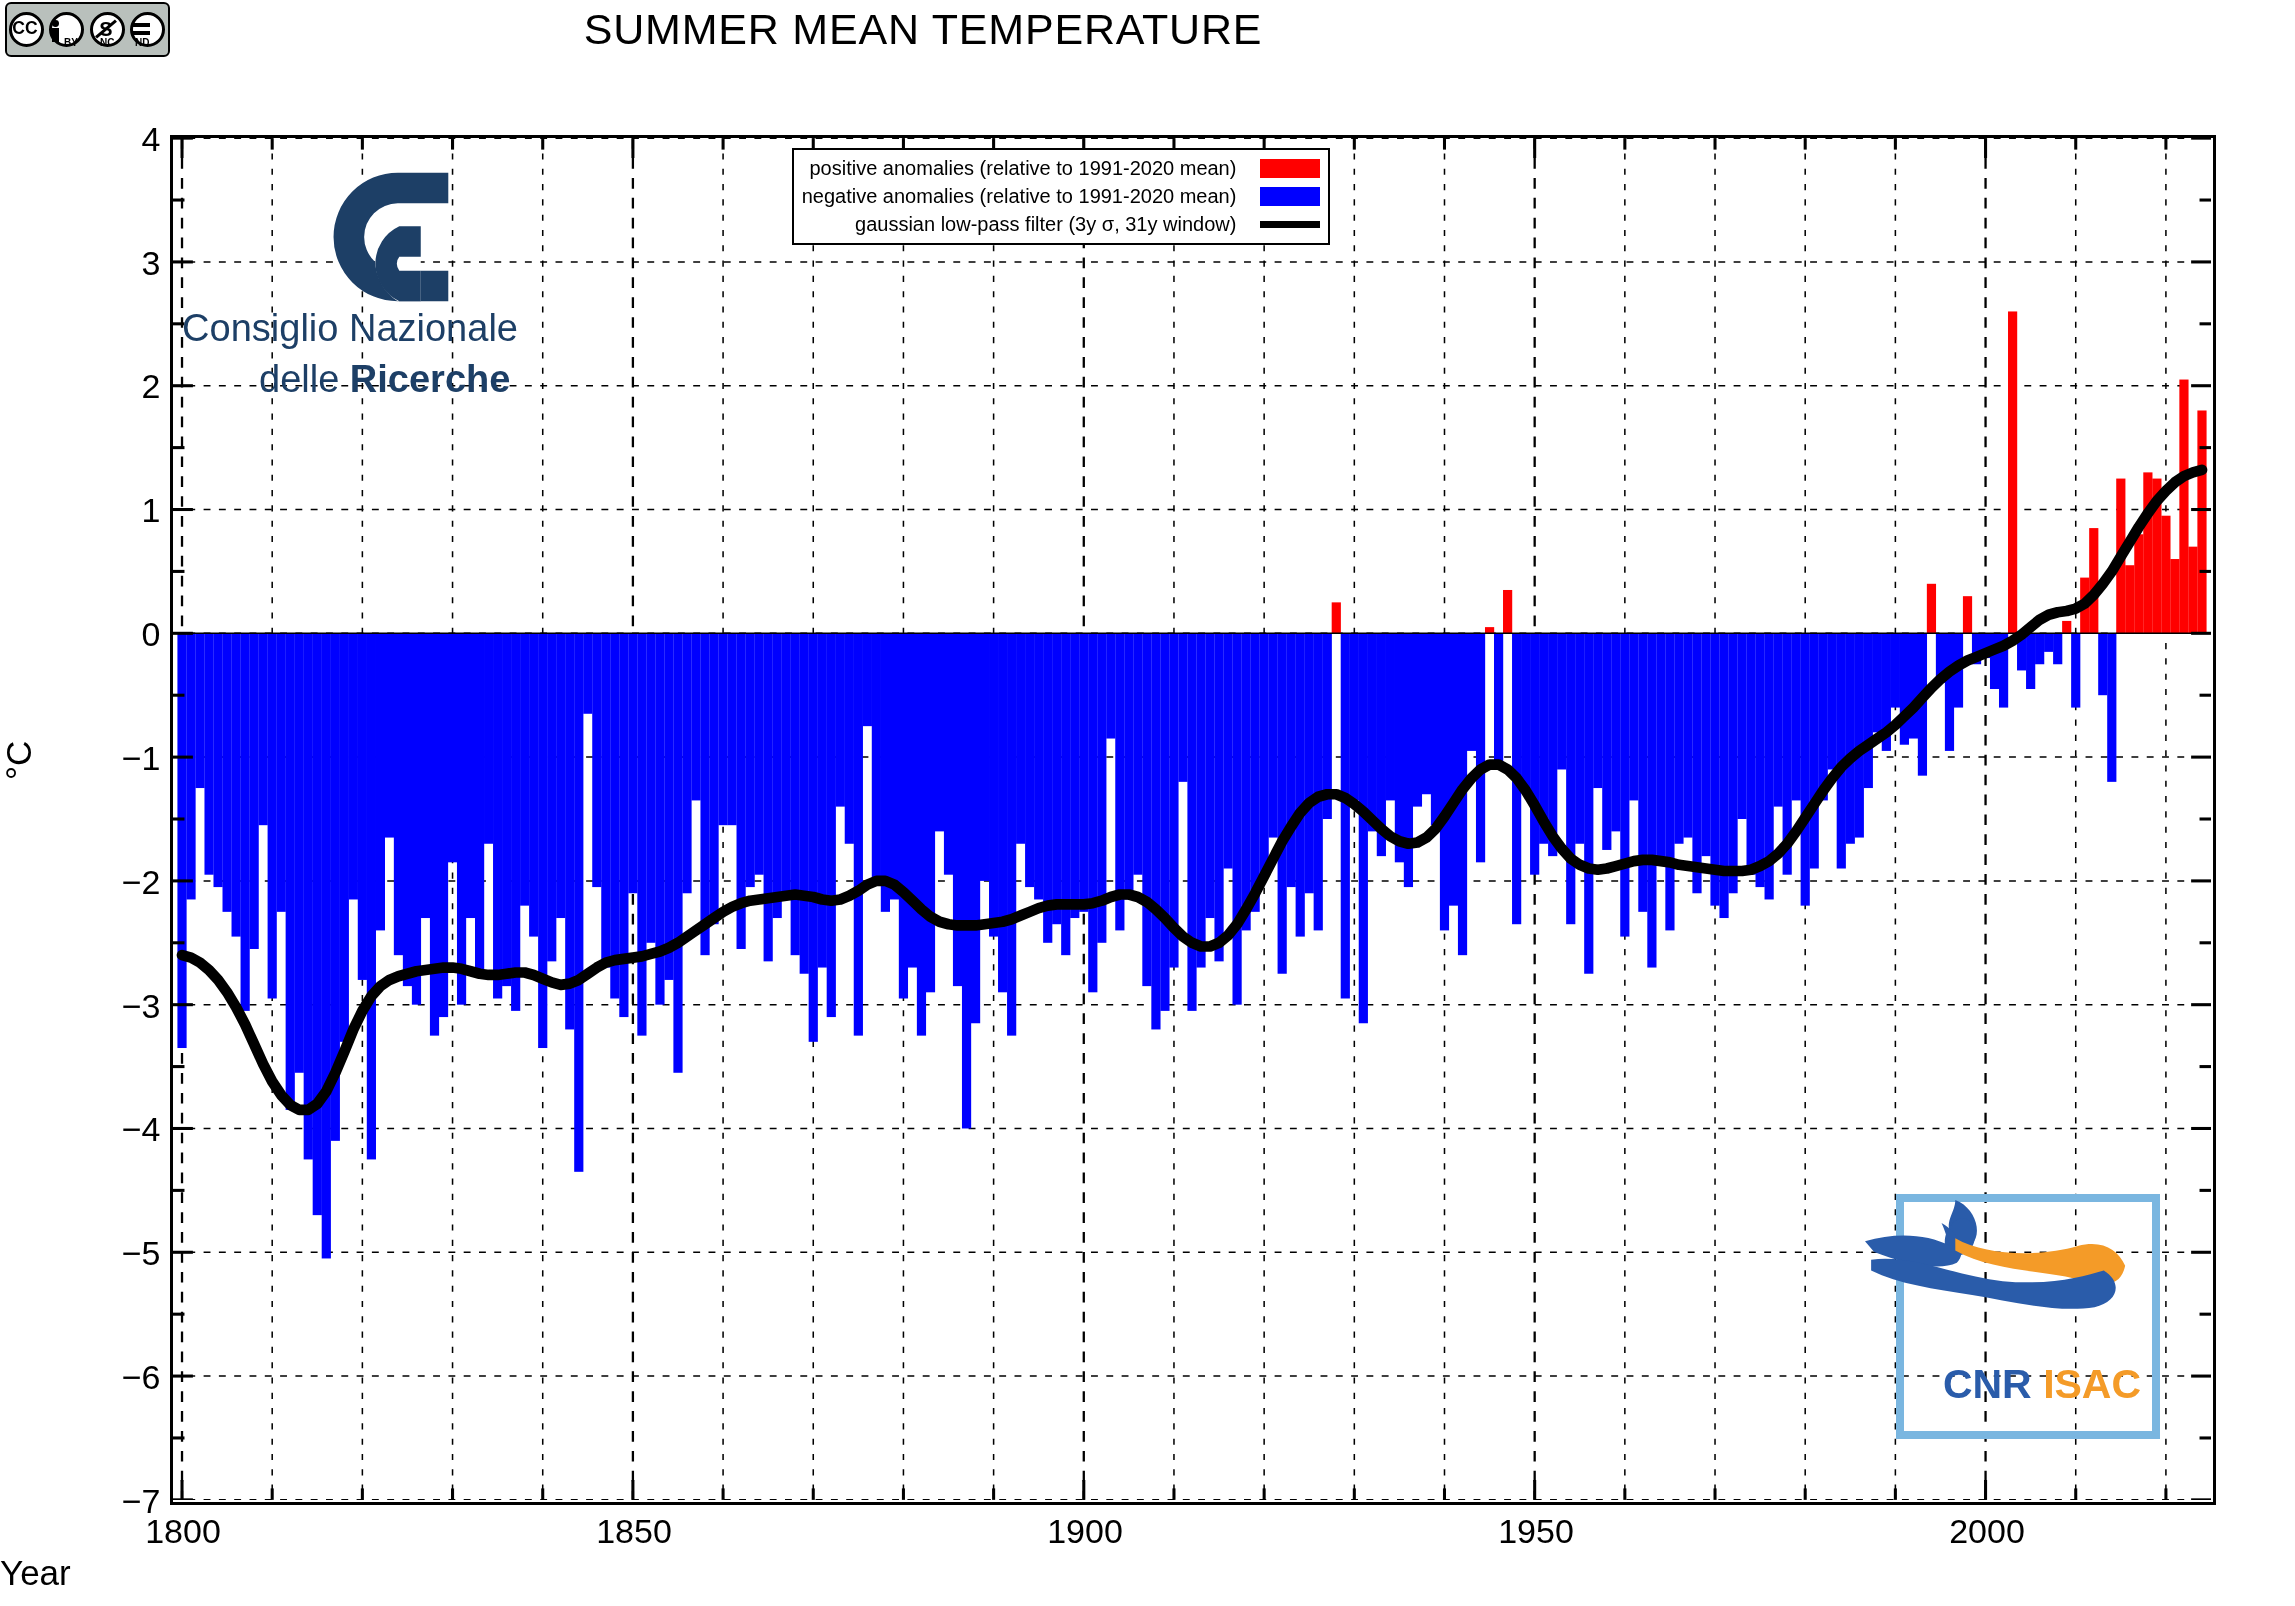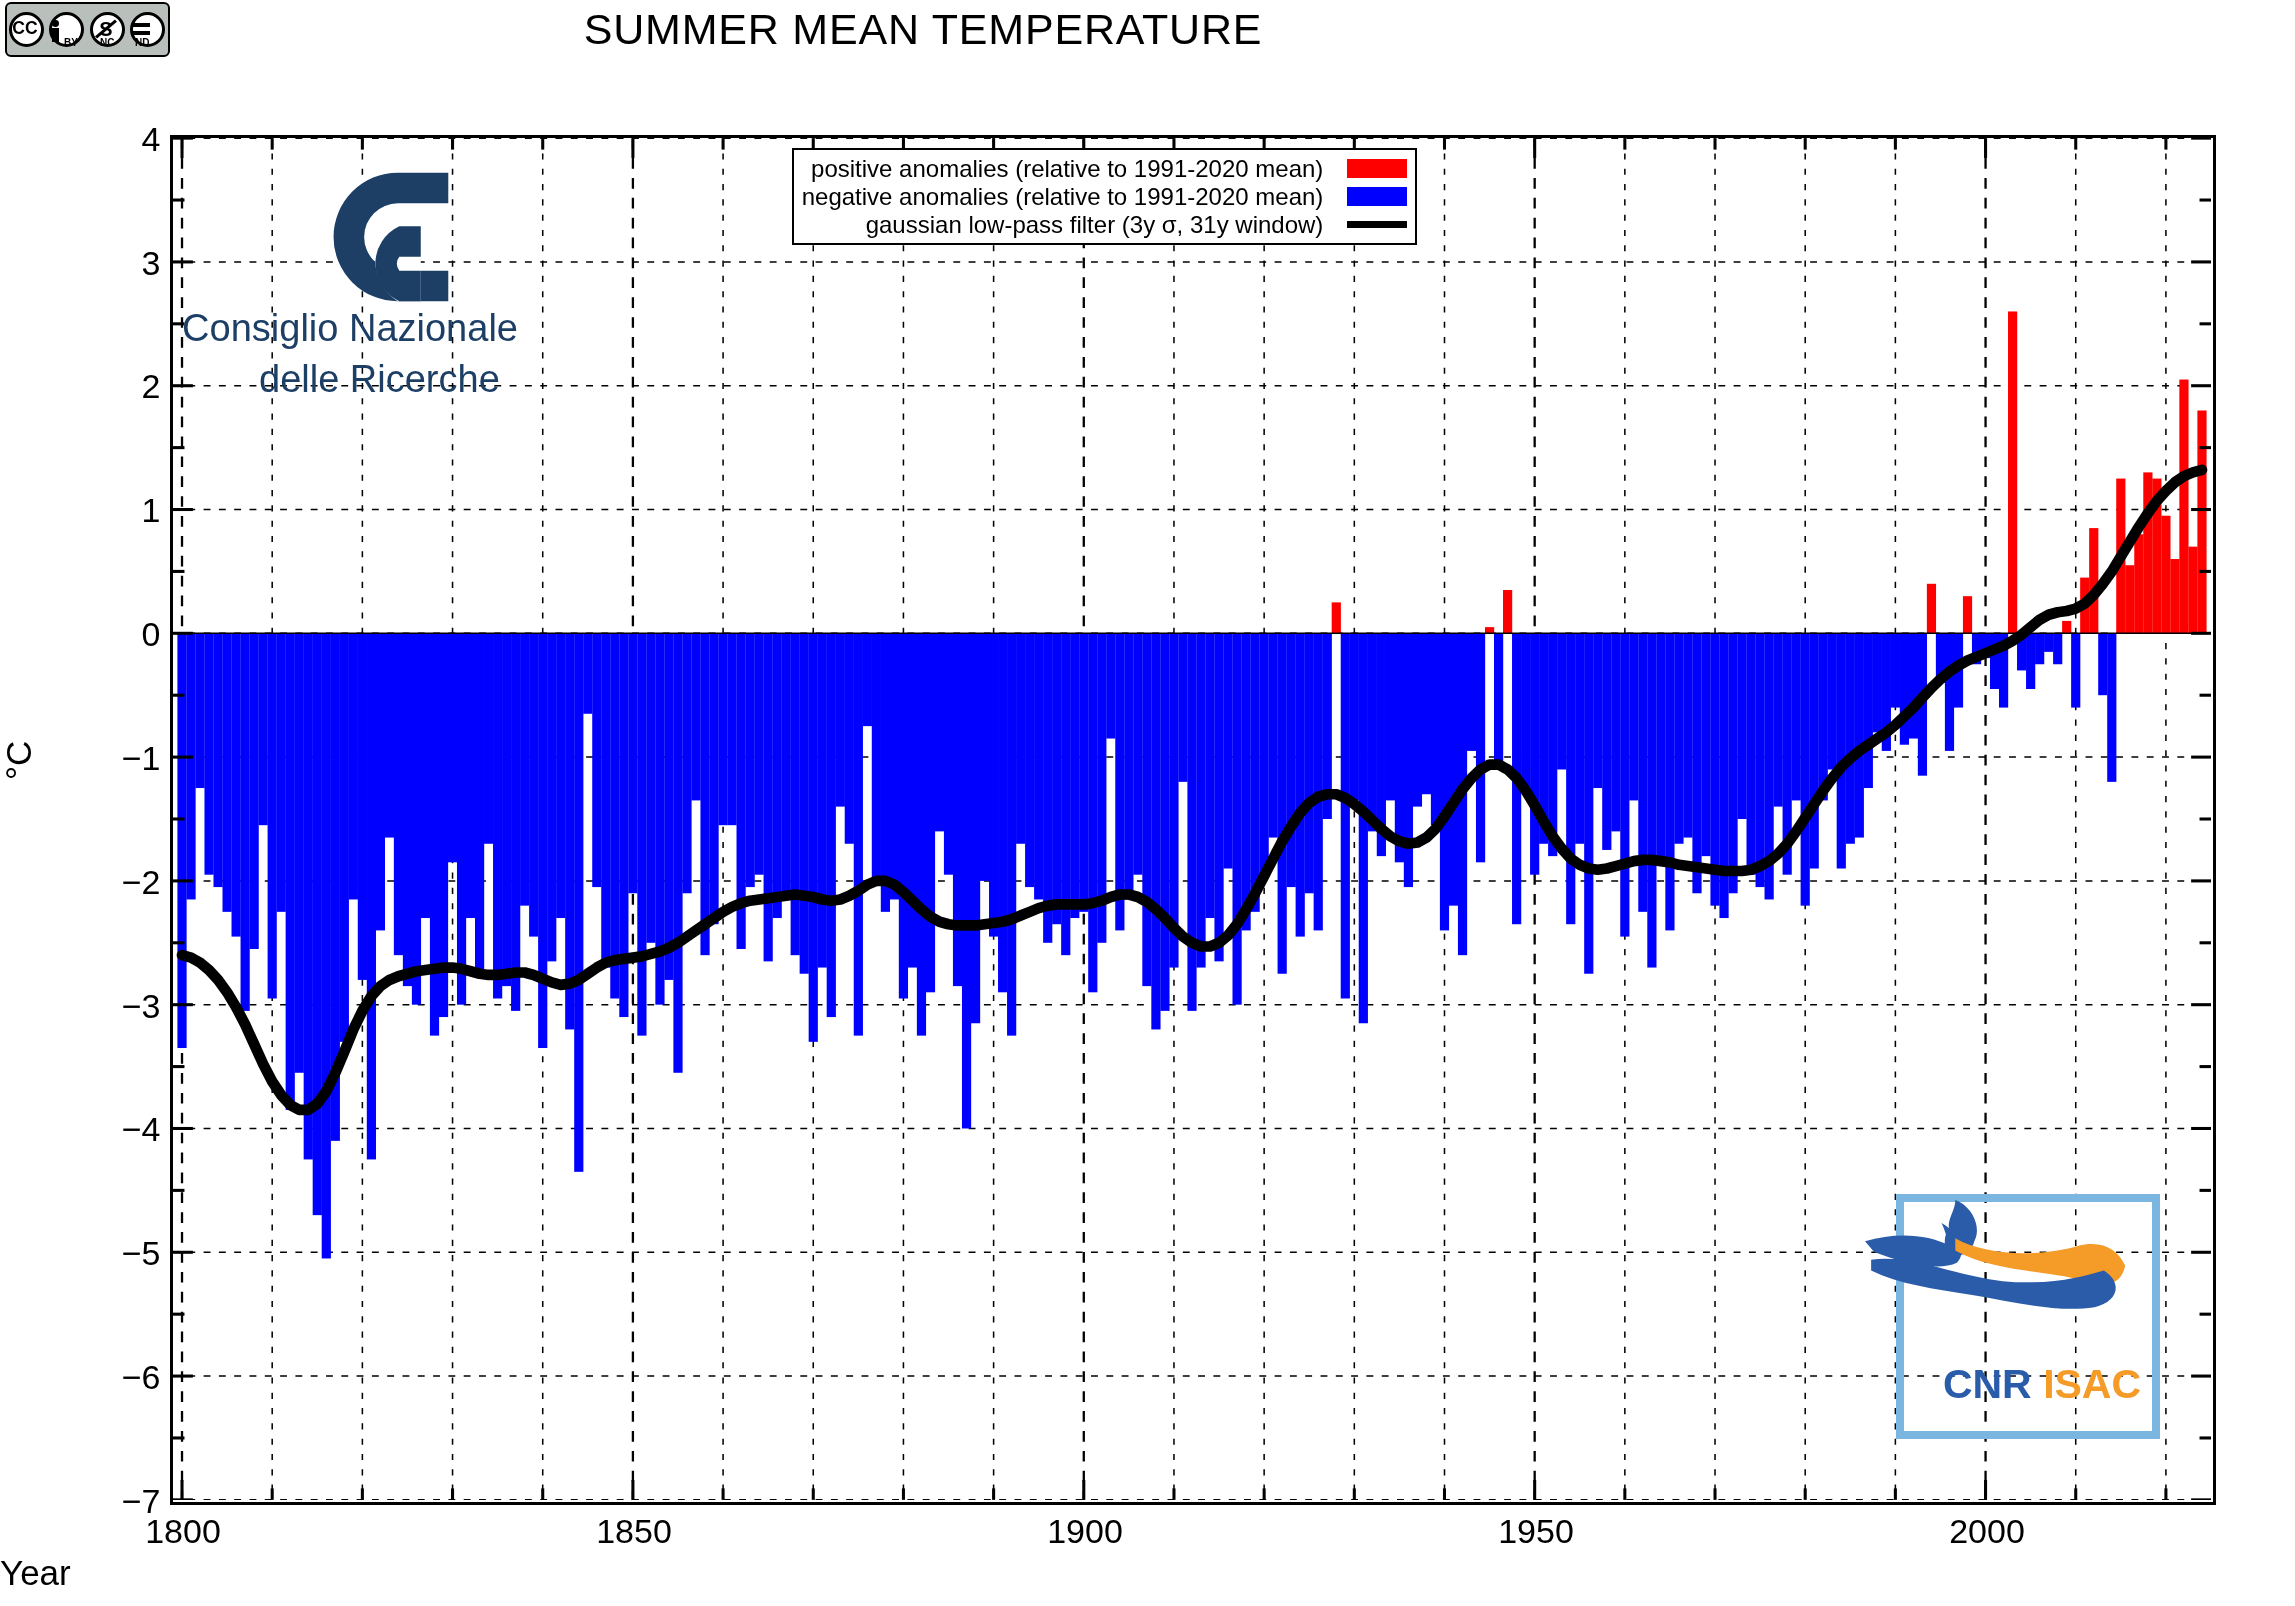--- a/index.html
+++ b/index.html
@@ -35,30 +35,30 @@
   .xtick{position:absolute;top:3.1px;font-size:34px;transform:translateX(-50%);}
   #xtick-row{position:absolute;left:170px;top:1509px;width:2046px;height:46px;}
   #ylabel{position:absolute;left:-1.5px;top:780px;font-size:35px;
     transform:rotate(-90deg);transform-origin:left top;}
   #xlabel{position:absolute;left:0;top:1553px;width:2295px;font-size:35px;}
 
   
   #legend{position:absolute;left:792px;top:148px;border:2.3px solid #000;background:#fff;
     padding:4.6px 7.7px 4.6px 7.7px;z-index:40;}
   .leg-row{display:flex;align-items:center;justify-content:flex-end;height:28px;}
-  .leg-text{font-size:24px;margin-right:24px;white-space:nowrap;}
+  .leg-text{font-size:20px;margin-right:24px;white-space:nowrap;}
   .leg-swatch{width:60px;height:19px;}
   .leg-line{width:60px;height:6.9px;background:#000;}
 
   
   #cnr-logo{position:absolute;left:176px;top:145px;width:428px;height:253px;z-index:30;}
   #cnr-mark{position:absolute;left:130px;top:0px;}
   #cnr-text1{position:absolute;left:6.1px;top:162px;font-size:38px;font-weight:normal;color:#1d3f66;white-space:nowrap;}
   #cnr-text2{position:absolute;left:83px;top:213px;font-size:38px;color:#1d3f66;white-space:nowrap;}
-  #cnr-text2 b{font-weight:normal;}
+  #cnr-text2 b{font-weight:bold;}
 
   
   #isac-logo{position:absolute;left:1896px;top:1194px;width:264px;height:245px;z-index:30;}
   #isac-box{position:absolute;inset:0;border:8.4px solid #7ab6e0;box-sizing:border-box;}
   #isac-text{position:absolute;left:0;top:167px;width:292px;text-align:center;
     font-size:41px;font-weight:bold;white-space:nowrap;}
   #isac-cnr{color:#2a5caa;} #isac-isac{color:#f49b28;}
 </style>
 </head>
 <body>

